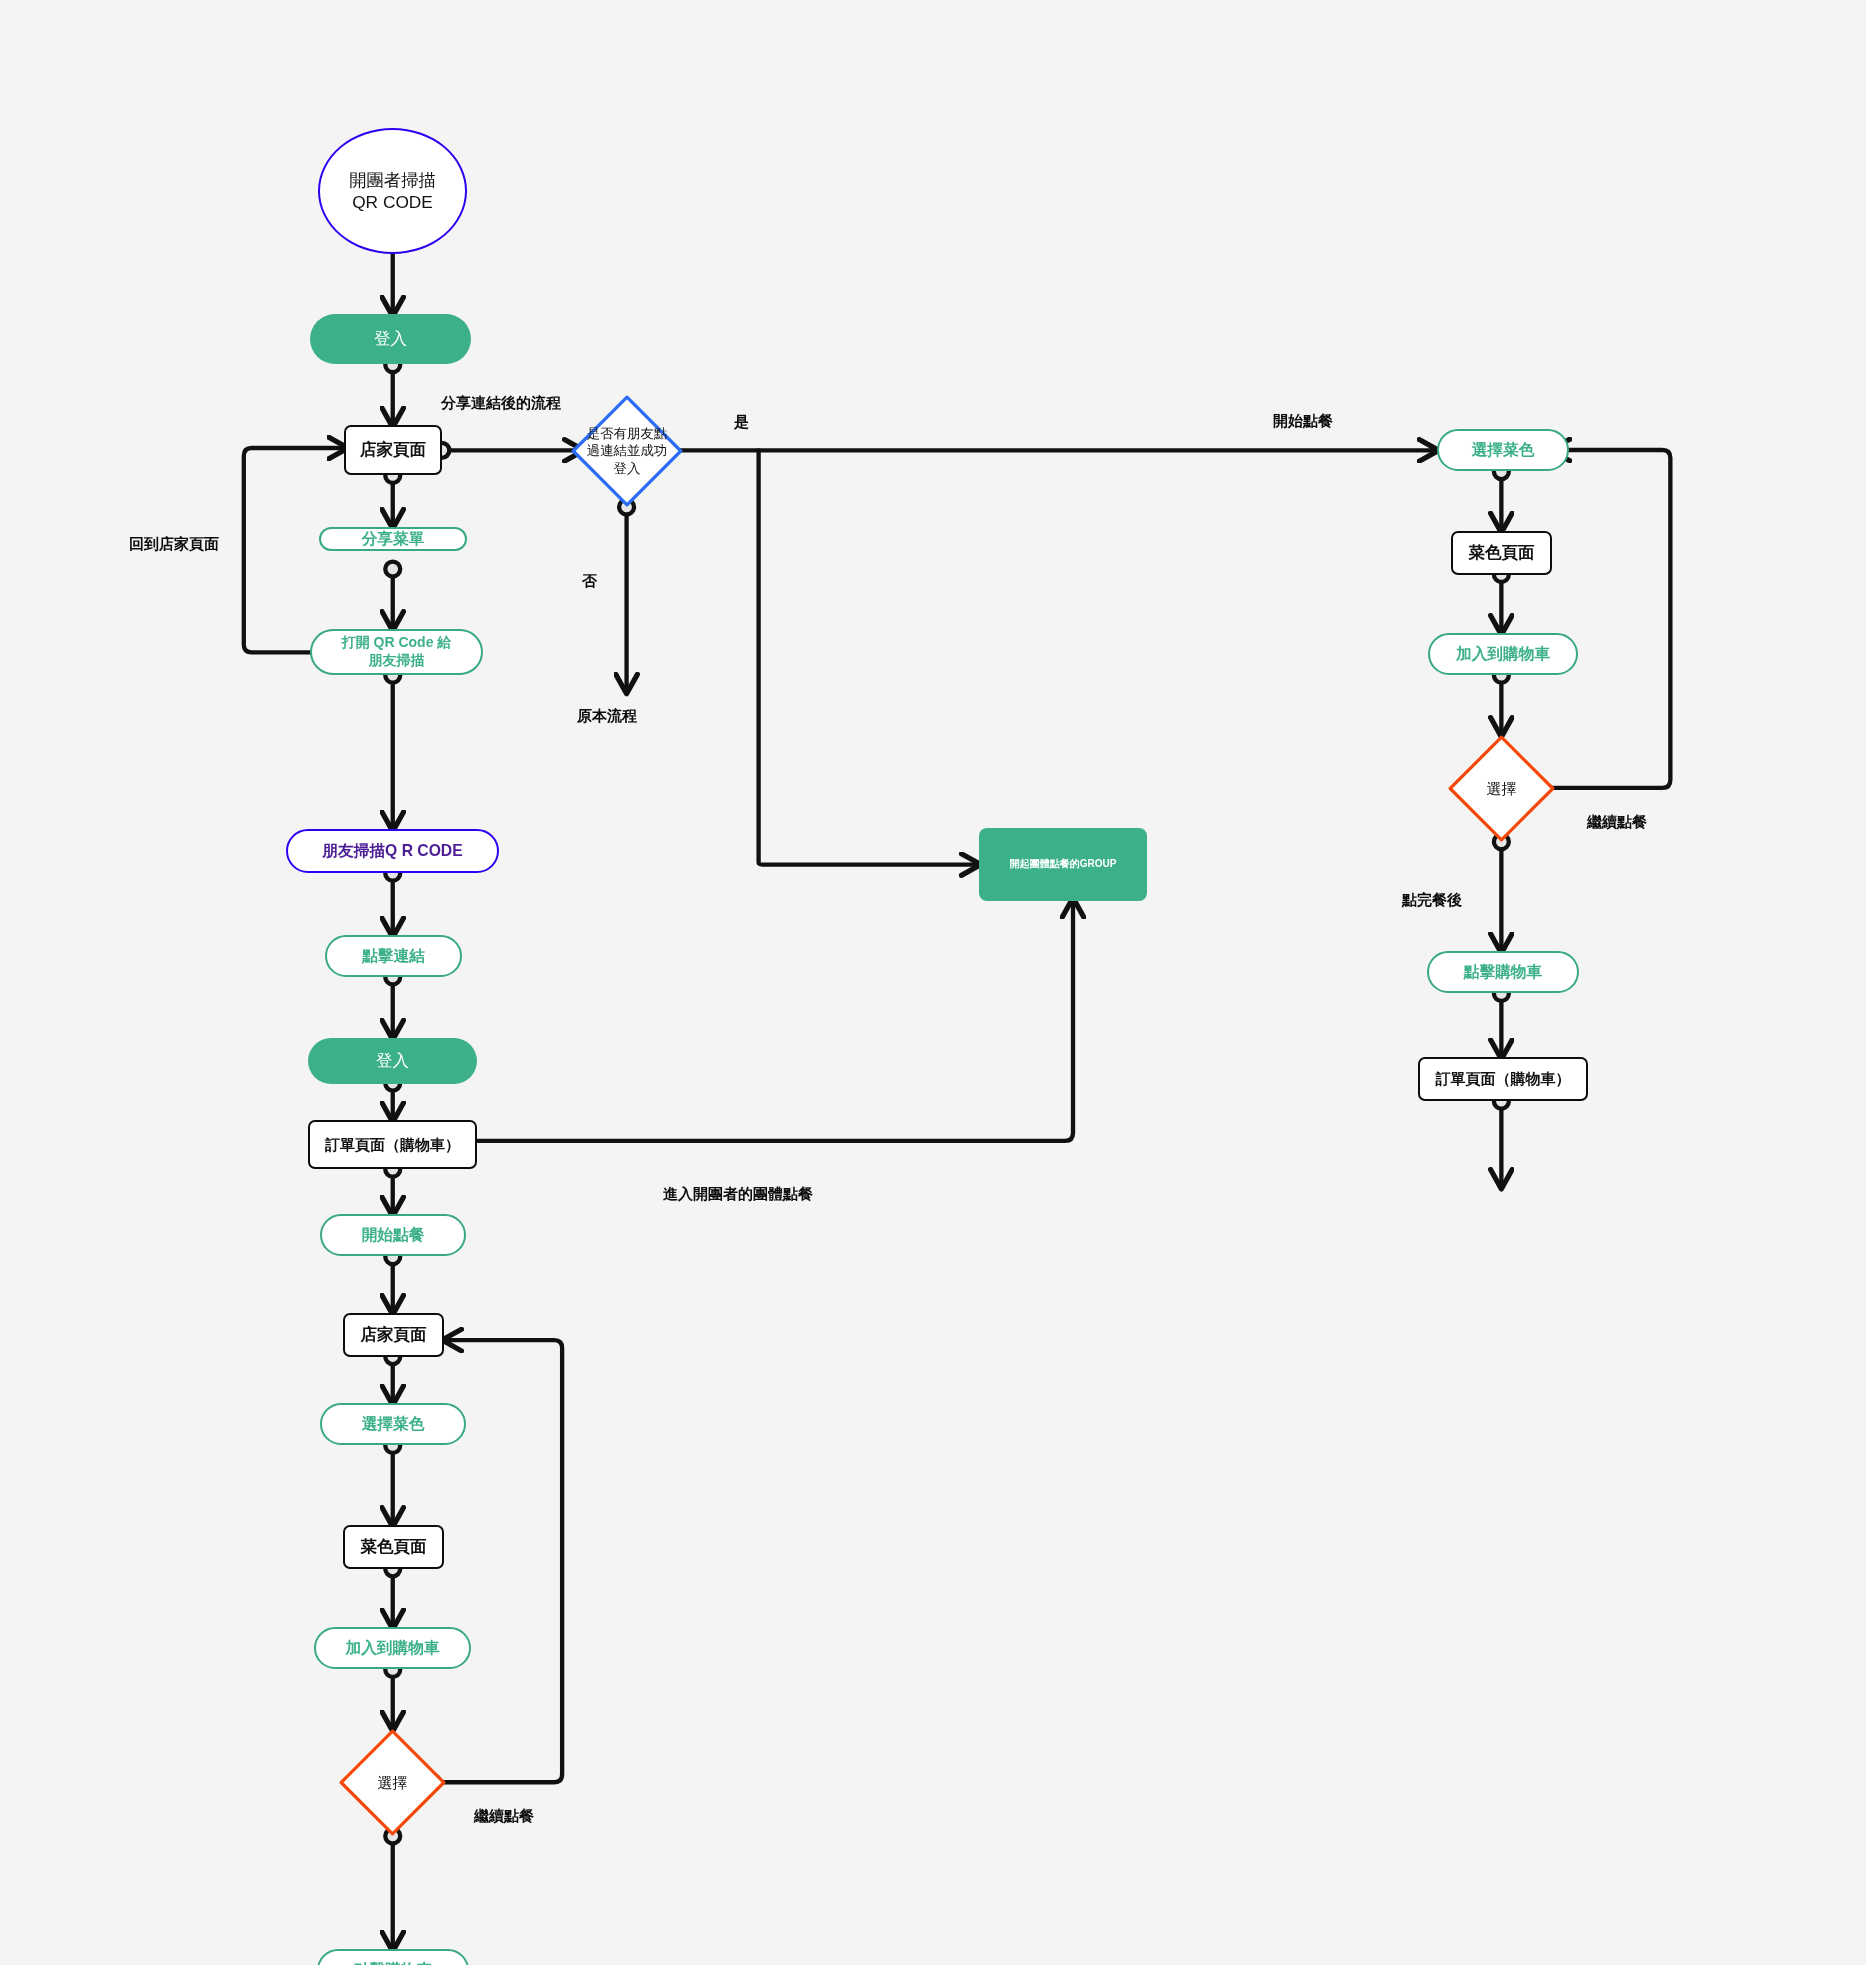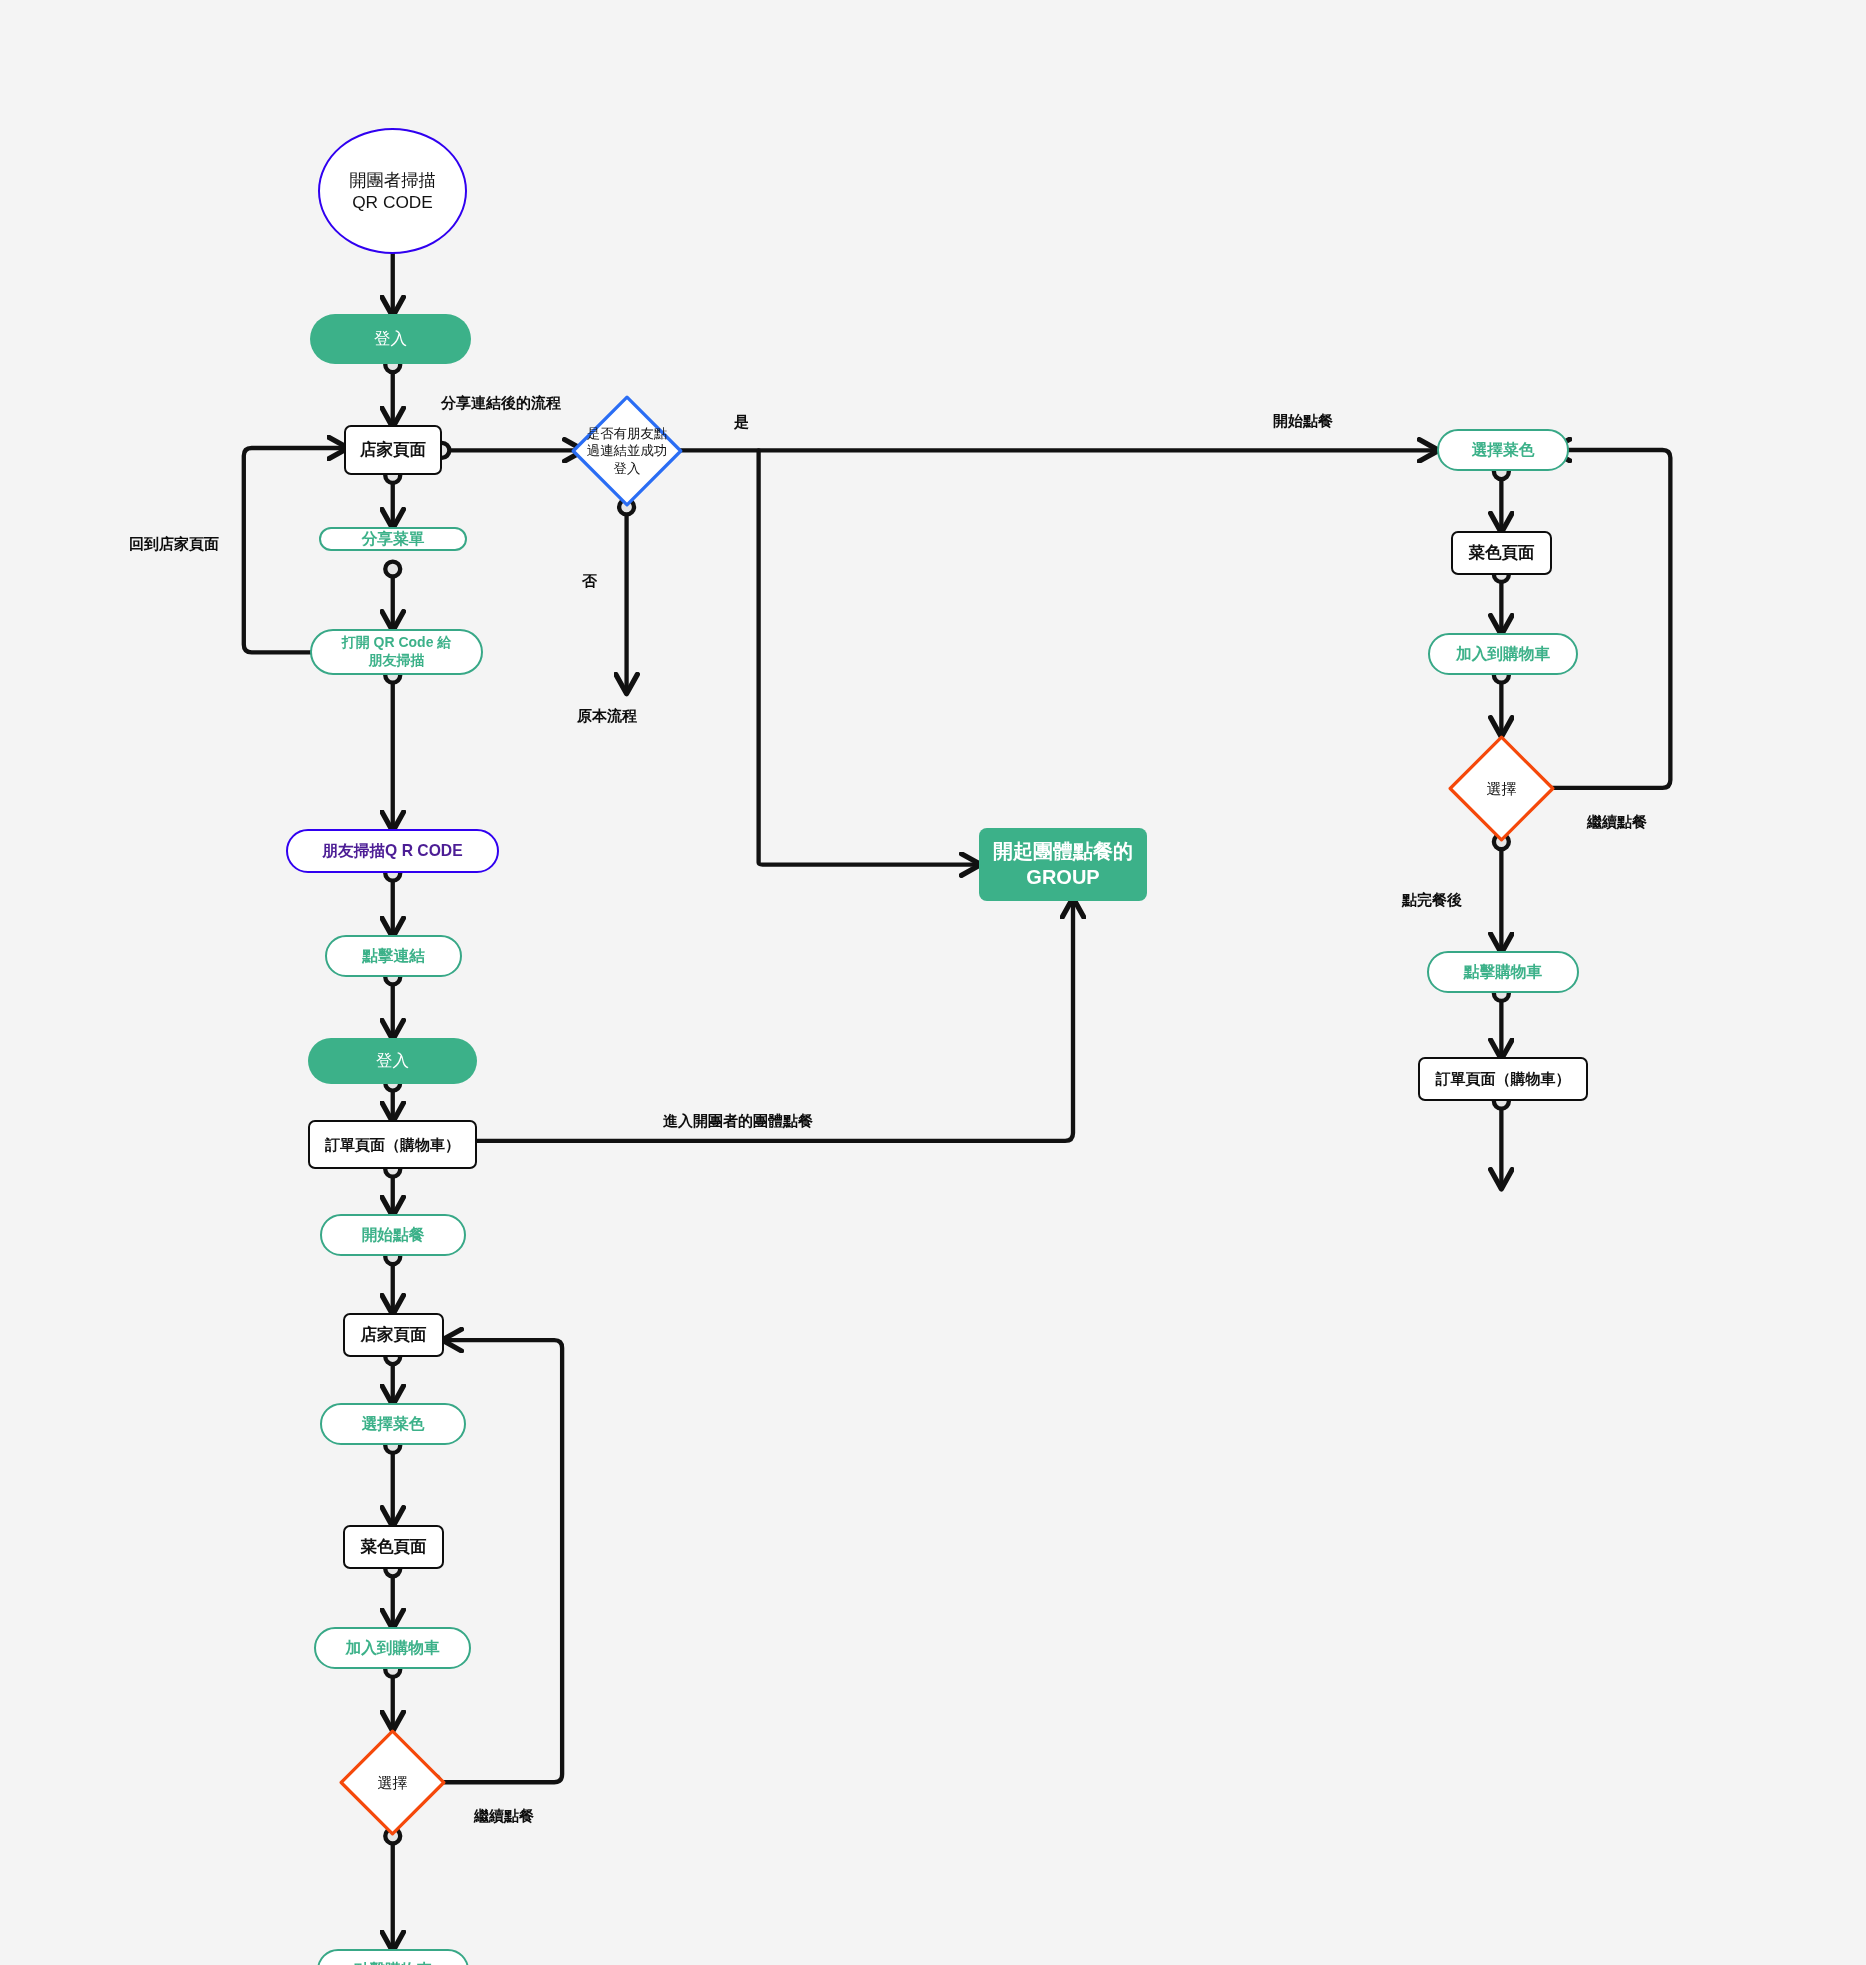--- a/index.html
+++ b/index.html
@@ -57,21 +57,21 @@
     border-radius:393px;
     color:#ffffff;
     font-size:16.5px;
     font-weight:400;
   }
   .n-group{           
     background:#3cb189;
     border:none;
     border-radius:7.9px;
     color:#ffffff;
-    font-size:20px;
+    font-size:10px;
     font-weight:700;
   }
   .n-decision{        
     background:transparent;
     border:none;
     color:#121212;
     font-size:13.4px;
     font-weight:400;
   }
   .dia-shape{
@@ -274,18 +274,18 @@
   <div class="elabel" style="left:582px;top:572px;">否</div>
 
   <div class="elabel" style="left:577px;top:707px;">原本流程</div>
 
   <div class="elabel" style="left:1273px;top:412px;">開始點餐</div>
 
   <div class="elabel" style="left:1587px;top:813px;">繼續點餐</div>
 
   <div class="elabel" style="left:1402px;top:891px;">點完餐後</div>
 
-  <div class="elabel" style="left:663px;top:1112px;">進入開團者的團體點餐</div>
+  <div class="elabel" style="left:663px;top:1185px;">進入開團者的團體點餐</div>
 
   <div class="elabel" style="left:474px;top:1807px;">繼續點餐</div>
 
 </div>
 
 
 </body></html>

